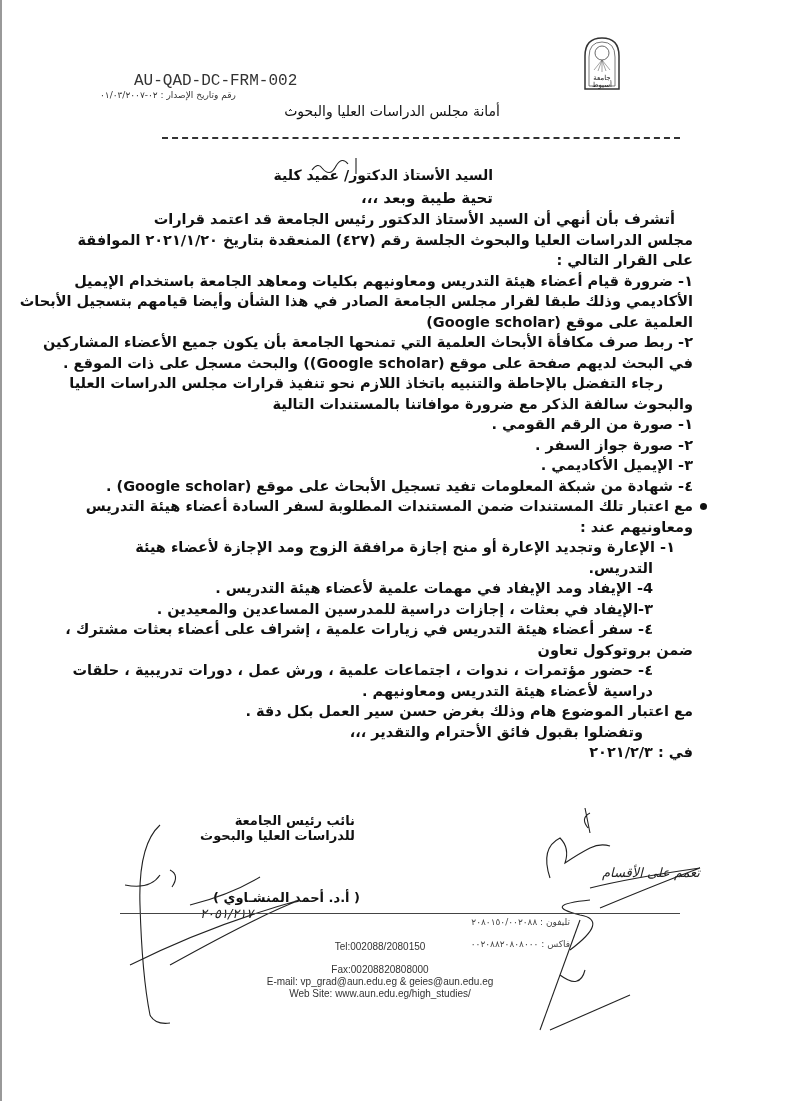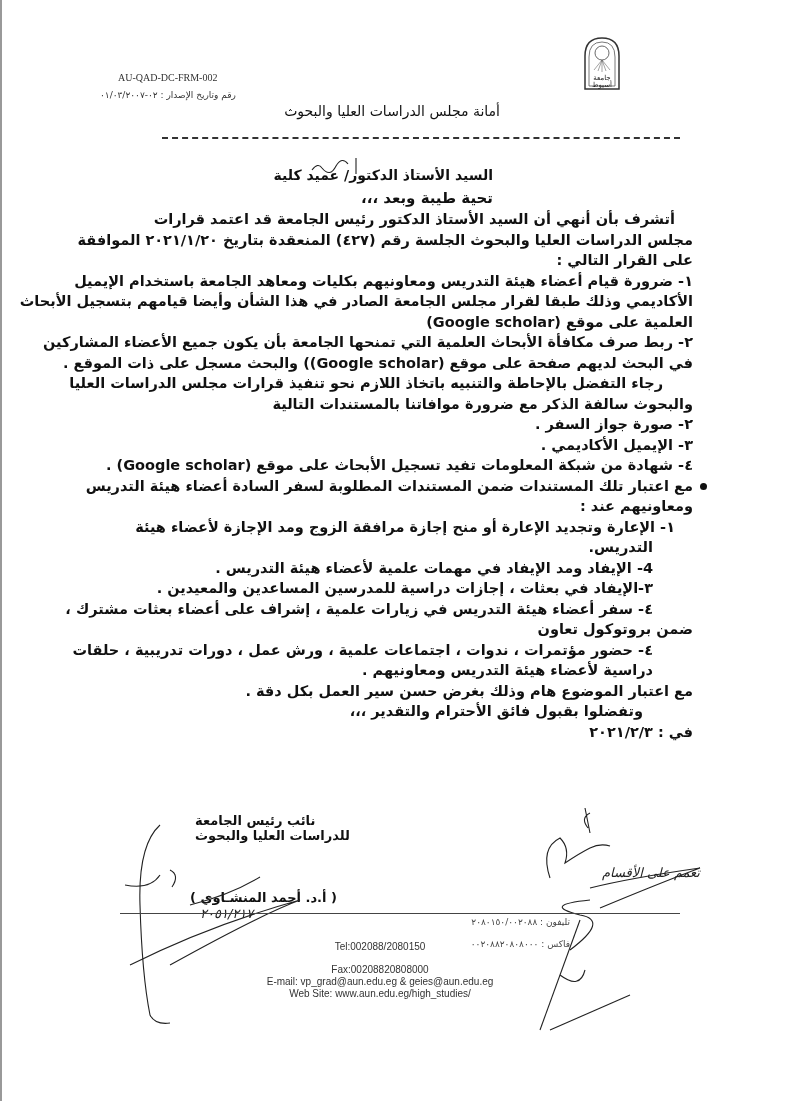--- a/index.html
+++ b/index.html
@@ -3,28 +3,28 @@
 <meta charset="utf-8">
 <style>
   html, body { margin: 0; padding: 0; }
   body {
     width: 800px; height: 1101px; position: relative; overflow: hidden;
     background: #ffffff; color: #111;
     font-family: "DejaVu Sans", sans-serif;
   }
   .abs { position: absolute; }
   .rtl { direction: rtl; text-align: right; }
-  .form-code { left: 118px; top: 72px; font-size: 10px; color: #333; font-family: Liberation Serif, serif; }
+  .form-code { left: 134px; top: 72px; font-size: 16px; color: #333; font-family: Liberation Mono, monospace; }
   .form-date { left: 100px; top: 90px; font-size: 9px; color: #333; }
   .logo { left: 582px; top: 36px; width: 40px; height: 54px; }
   .dept { right: 300px; top: 103px; font-size: 14px; }
   .dash { left: 162px; top: 137px; width: 518px; border-top: 2px dashed #333; }
   .body-text { right: 107px; left: 90px; font-size: 14.5px; line-height: 20.5px; font-weight: bold; }
   .line { white-space: nowrap; }
-  .sig-block { font-size: 13px; font-weight: bold; text-align: left; }
+  .sig-block { font-size: 13px; font-weight: bold; text-align: right; }
   .footer { font-family: "Liberation Sans", sans-serif; font-size: 10px; color: #333; text-align: center; }
   .foot-rule { left: 120px; top: 913px; width: 560px; border-top: 1px solid #444; }
   .ar-contact { font-size: 9px; color: #444; }
   .hand { stroke: #222; fill: none; stroke-width: 1.1; }
   .bullet { width: 7px; height: 7px; border-radius: 50%; background: #111; }
   .scan-edge { left: 0; top: 0; width: 2px; height: 1101px; background: #999; }
 </style>
 </head>
 <body>
 
@@ -68,20 +68,21 @@
 
   <div class="line">١- ضرورة قيام أعضاء هيئة التدريس ومعاونيهم بكليات ومعاهد الجامعة باستخدام الإيميل</div>
   <div class="line">الأكاديمي وذلك طبقا لقرار مجلس الجامعة الصادر في هذا الشأن وأيضا قيامهم بتسجيل الأبحاث</div>
   <div class="line">العلمية  على موقع (Google scholar)</div>
   <div class="line">٢- ربط صرف مكافأة الأبحاث العلمية التي تمنحها الجامعة بأن يكون جميع الأعضاء المشاركين</div>
   <div class="line">في البحث لديهم صفحة على موقع (Google scholar)) والبحث مسجل على ذات الموقع .</div>
 
   <div class="line" style="text-indent:30px;">رجاء التفضل بالإحاطة والتنبيه باتخاذ اللازم نحو تنفيذ قرارات مجلس الدراسات العليا</div>
   <div class="line">والبحوث سالفة الذكر مع ضرورة موافاتنا بالمستندات التالية</div>
 
+  <div class="line" style="padding-right:0;">١- صورة من الرقم القومي .</div>
   <div class="line">٢- صورة جواز السفر .</div>
   <div class="line">٣- الإيميل الأكاديمي .</div>
   <div class="line">٤- شهادة من شبكة المعلومات تفيد تسجيل الأبحاث على موقع  (Google scholar) .</div>
 
   <div class="line" style="position:relative;text-align:right;">
     <span class="abs bullet" style="right:-14px; top:7px;"></span>
     <span>مع اعتبار تلك المستندات ضمن المستندات المطلوبة لسفر السادة أعضاء هيئة التدريس</span>
   </div>
   <div class="line">ومعاونيهم عند :</div>
 

